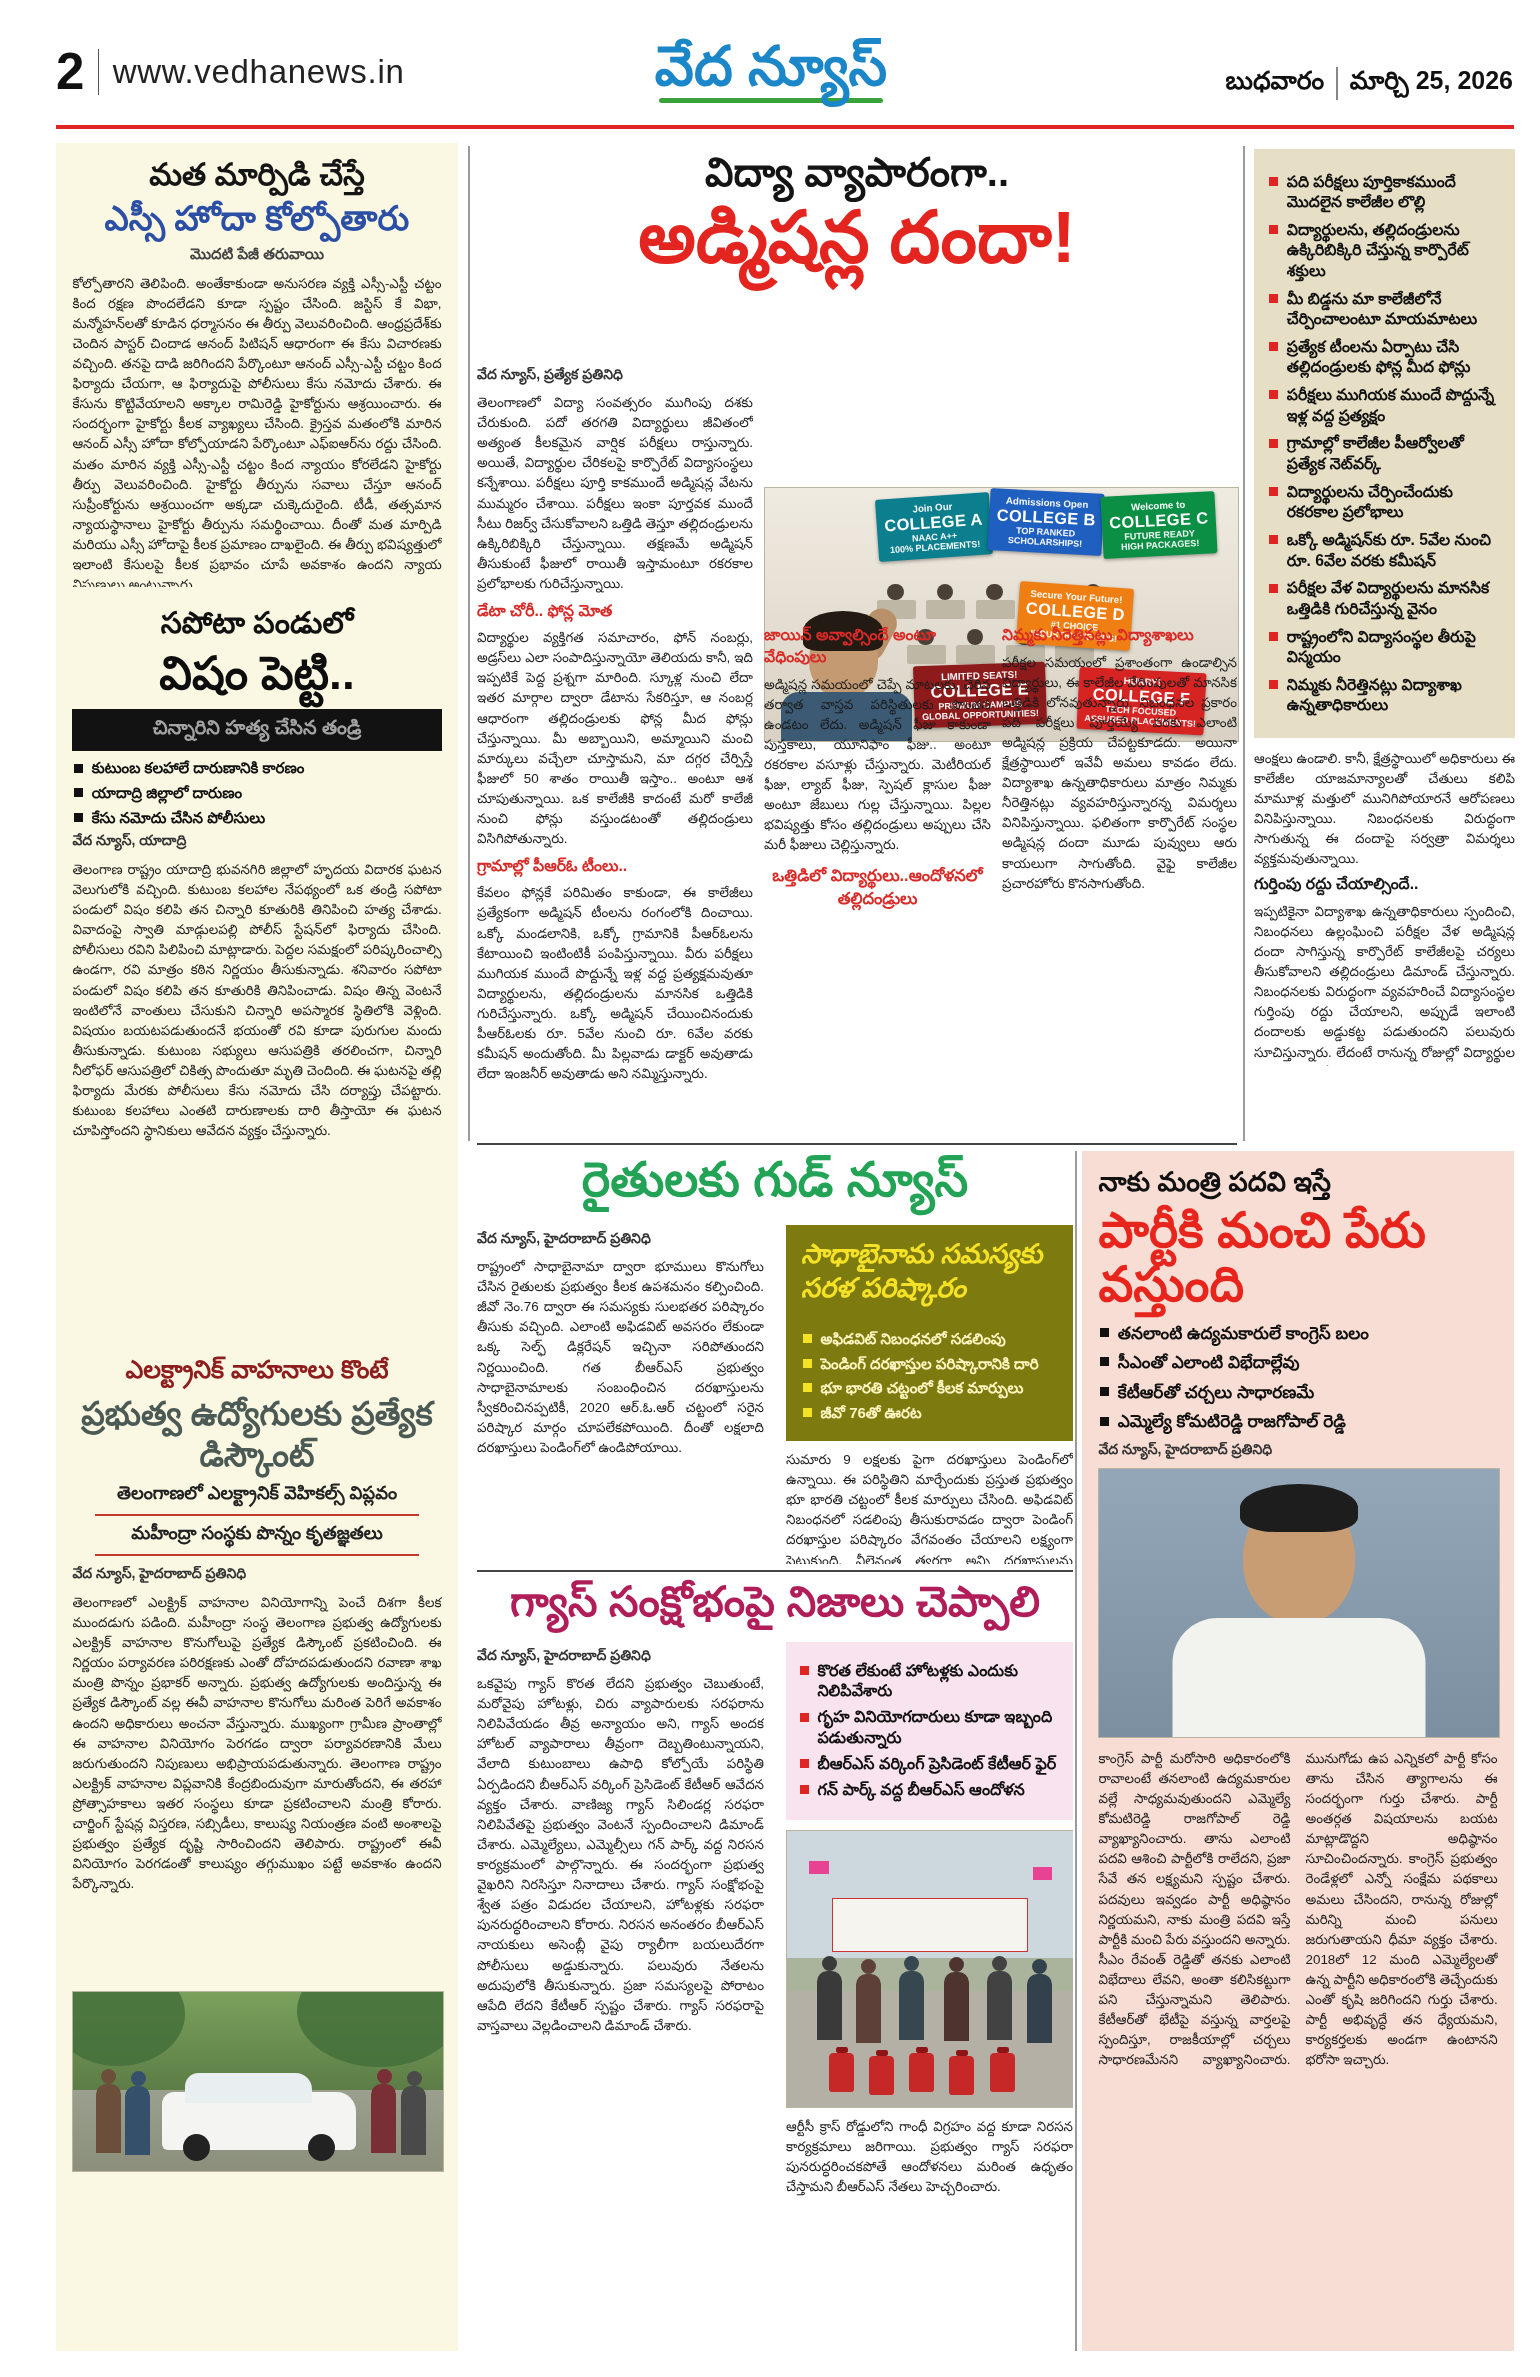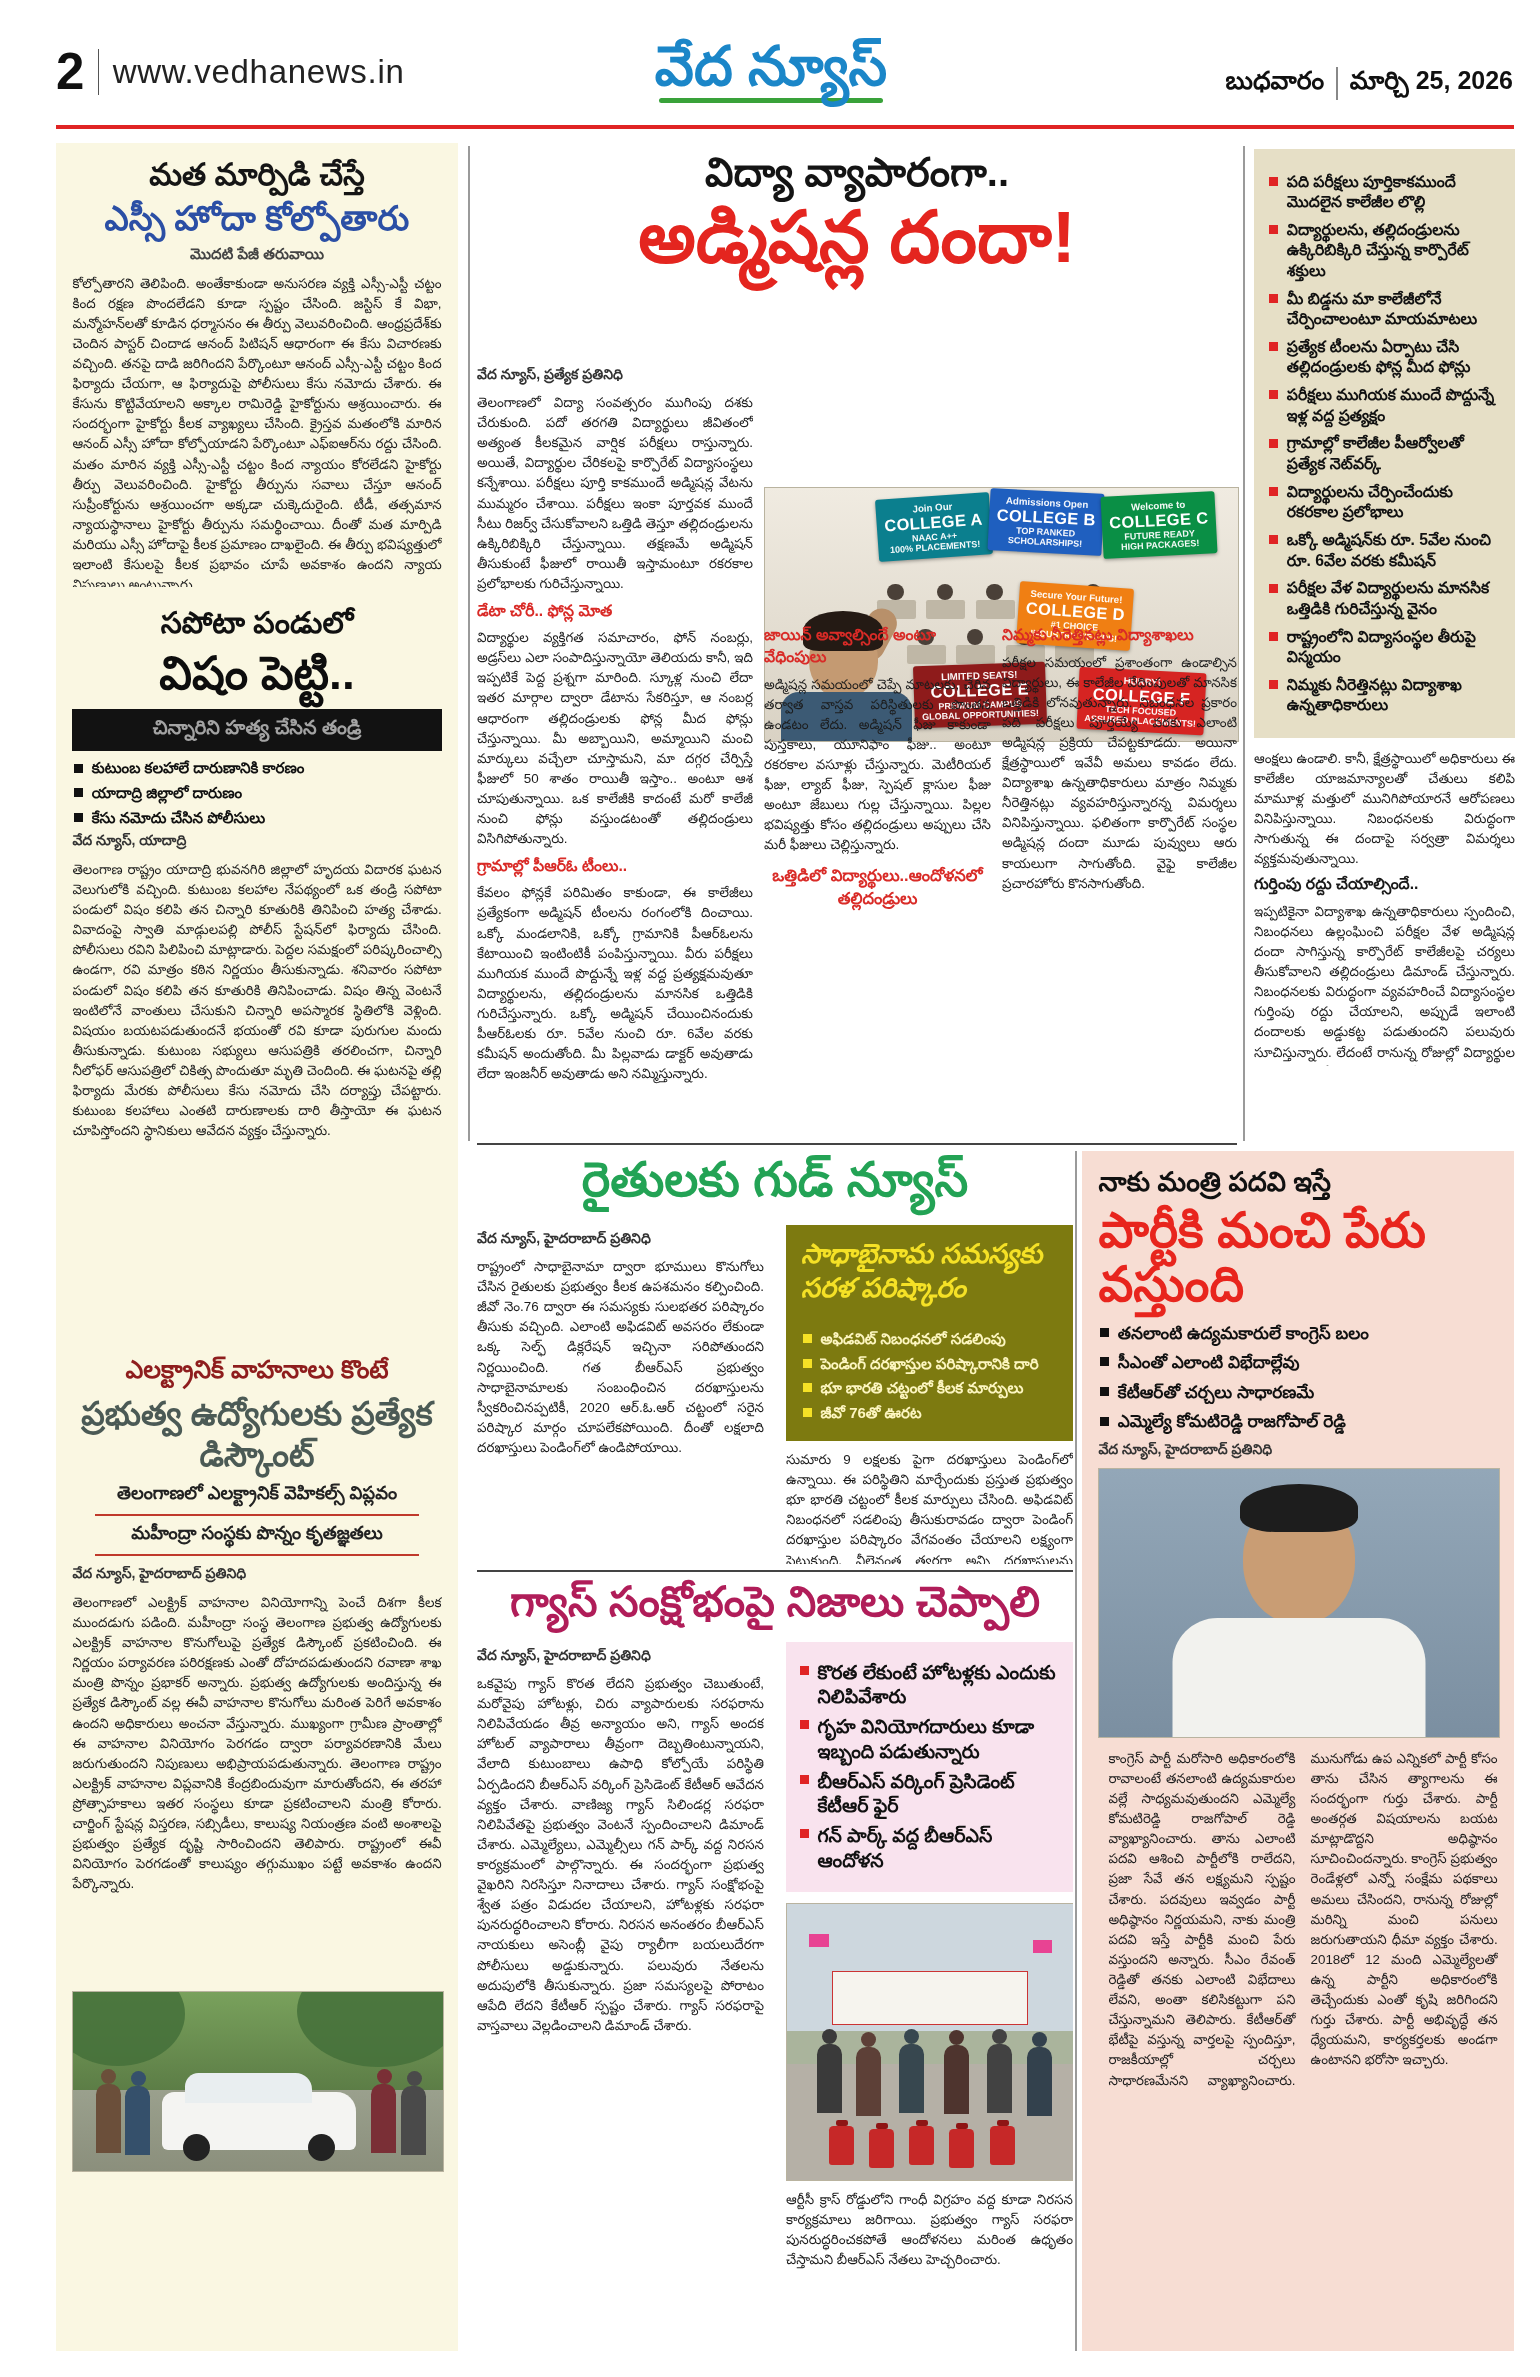--- a/index.html
+++ b/index.html
@@ -100,28 +100,28 @@
   .sb-box{background:#e6dfc6;box-sizing:border-box;padding:15px 13.4px;}
   .sb-box li{font-size:15.7px;margin:7.5px 0;}
   
   .far-head{font-size:48px;font-weight:bold;color:#23a355;text-align:center;line-height:1.1;}
   .olive-box{background:#7d7a10;box-sizing:border-box;padding:13.4px 15px;}
   .olive-title{font-size:27px;font-weight:bold;color:#f5e126;line-height:1.25;margin-bottom:23px;font-style:italic;}
   .olive-box li{font-size:15px;}
   
   .gas-head{font-size:42px;font-weight:bold;color:#b01d59;text-align:center;line-height:1.1;}
   .pink-box{background:#f9e3ee;box-sizing:border-box;padding:13.4px 12px;}
-  .pink-box li{font-size:19px;}
+  .pink-box li{font-size:16px;}
   
   .min-panel{left:1082px;top:1151px;width:432px;height:1200px;background:#f7ddd3;
              box-sizing:border-box;padding:15px 16.4px;}
   .min-kicker{font-size:27px;font-weight:bold;color:#111;line-height:1.2;}
   .min-head-t{font-size:49px;font-weight:bold;color:#e8251d;line-height:1.1;margin:6px 0 10.4px;}
   .min-panel .sq-list li{font-size:17px;margin:7.5px 0;}
-  .min-body{column-count:2;column-gap:15px;height:417px;margin-top:10.4px;margin-left:10px;}
+  .min-body{column-count:2;column-gap:15px;height:417px;margin-top:10.4px;}
 </style>
 </head>
 <body>
 
 <div class="page">
 
   <div class="abs hdr-left">
     <div class="pageno">2</div>
     <div class="hdr-div"></div>
     <div class="site">www.vedhanews.in</div>

